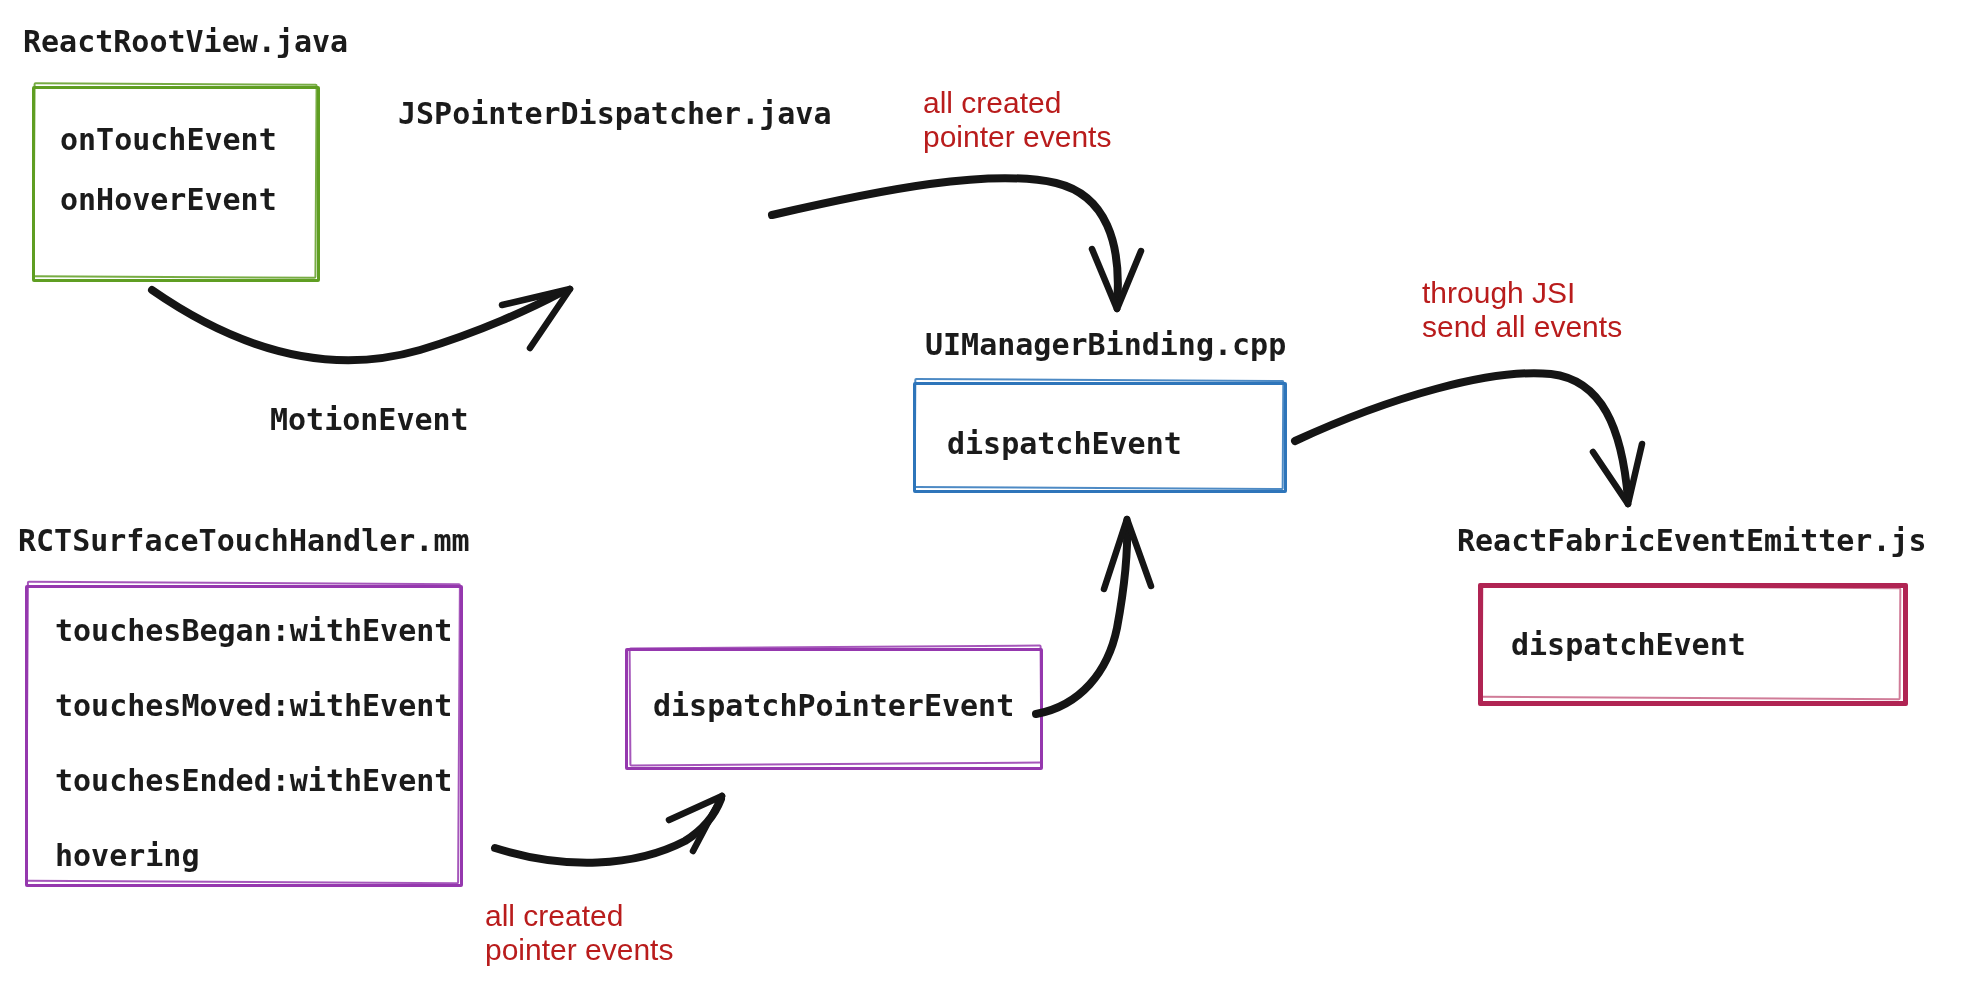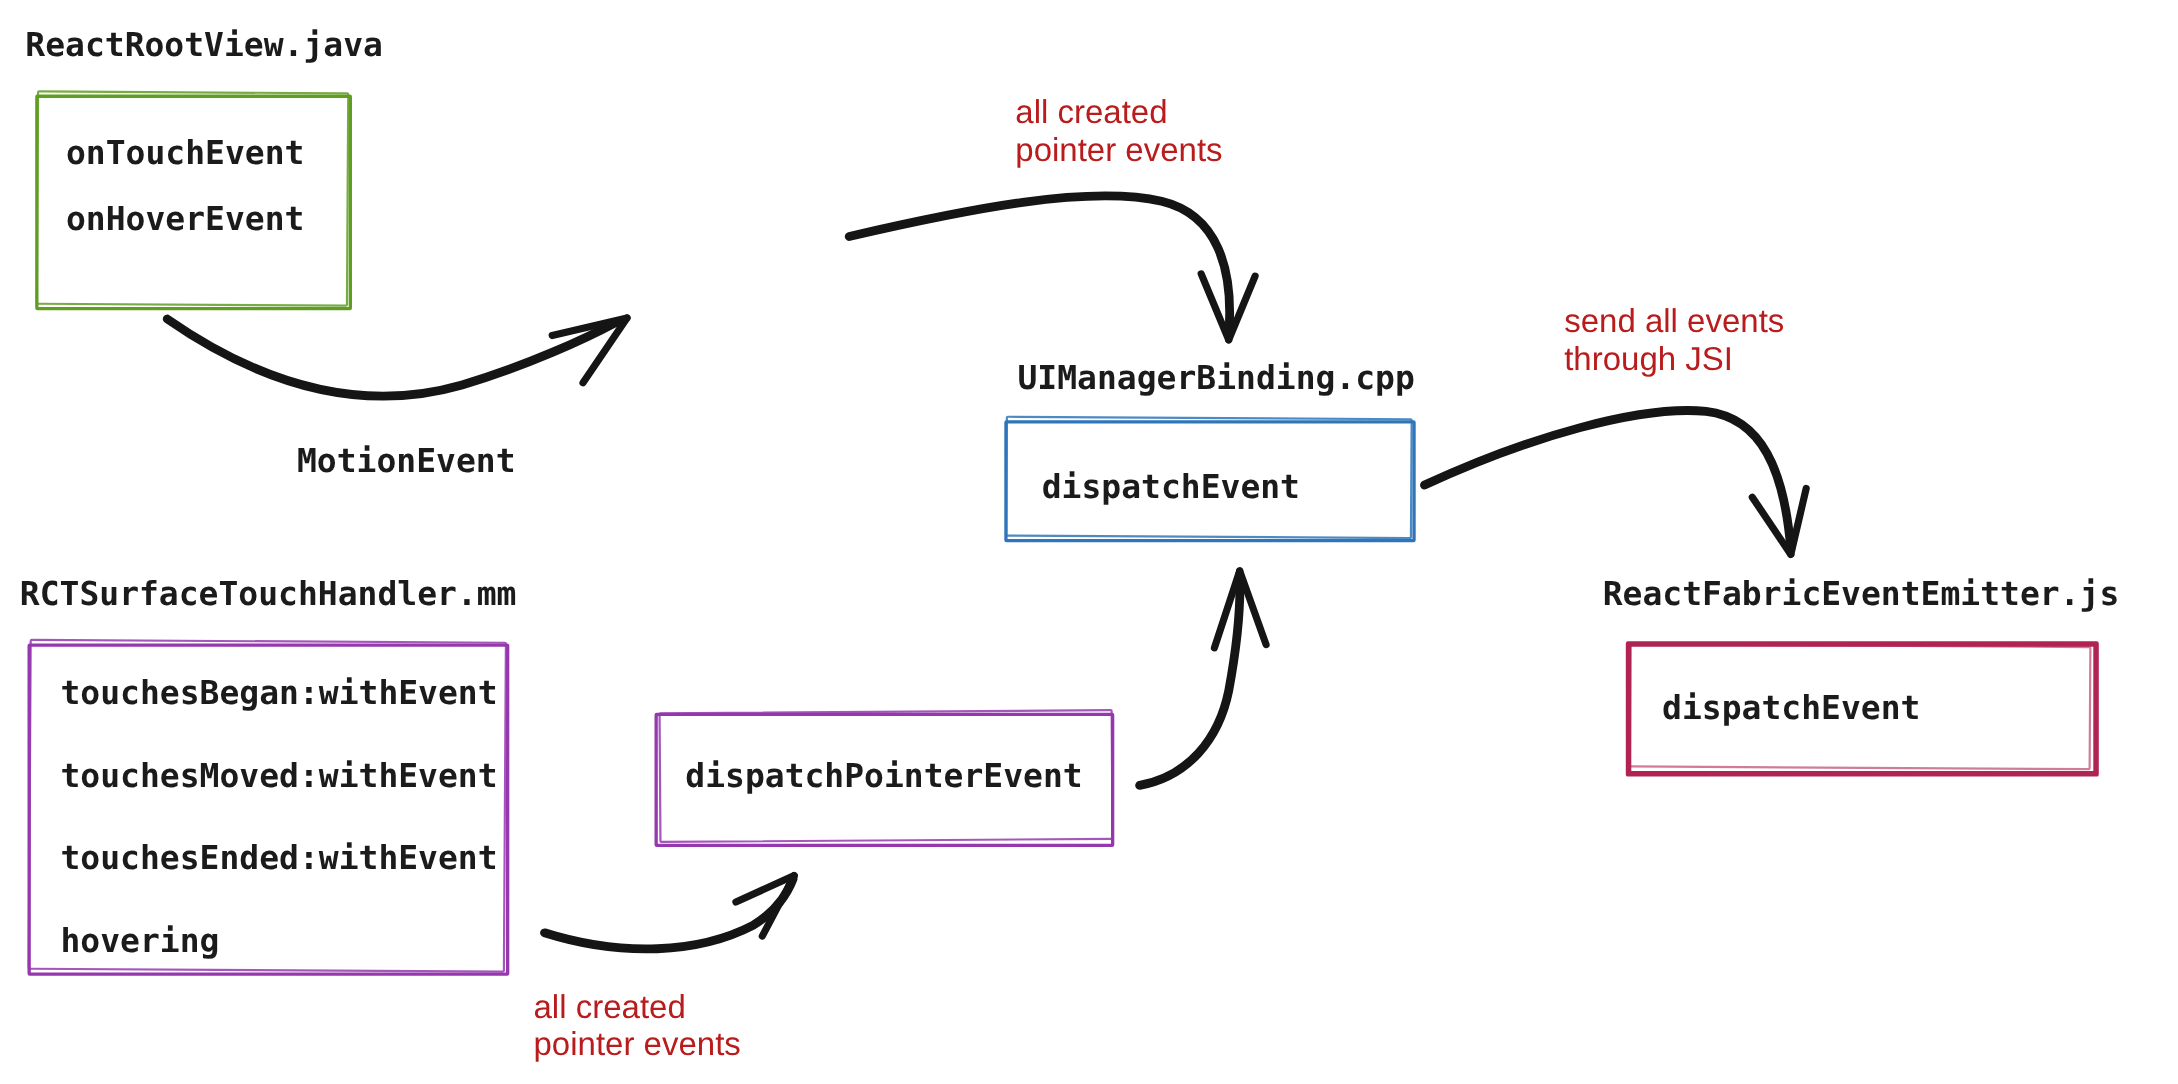--- a/index.html
+++ b/index.html
@@ -51,53 +51,54 @@
 <body>
 
 <div id="canvas">
 
   <div class="node-title mono" style="left:23px;top:26px;">ReactRootView.java</div>
   <div class="box green" style="left:32px;top:86px;width:288px;height:196px;padding:36px 0 0 25px;">
     <div class="box-item mono" style="margin-bottom:30px;">onTouchEvent</div>
     <div class="box-item mono">onHoverEvent</div>
   </div>
 
+  <div class="node-title mono" style="left:398px;top:98px;">JSPointerDispatcher.java</div>
 
   <div class="node-title mono" style="left:925px;top:329px;">UIManagerBinding.cpp</div>
   <div class="box blue" style="left:913px;top:382px;width:374px;height:111px;padding:44px 0 0 31px;">
     <div class="box-item mono">dispatchEvent</div>
   </div>
 
   <div class="node-title mono" style="left:1457px;top:525px;">ReactFabricEventEmitter.js</div>
   <div class="box crimson" style="left:1478px;top:583px;width:430px;height:123px;padding:42px 0 0 28px;">
     <div class="box-item mono">dispatchEvent</div>
   </div>
 
   <div class="node-title mono" style="left:18px;top:525px;">RCTSurfaceTouchHandler.mm</div>
   <div class="box purple" style="left:25px;top:585px;width:438px;height:302px;padding:28px 0 0 27px;">
     <div class="box-item mono" style="margin-bottom:45px;">touchesBegan:withEvent</div>
     <div class="box-item mono" style="margin-bottom:45px;">touchesMoved:withEvent</div>
     <div class="box-item mono" style="margin-bottom:45px;">touchesEnded:withEvent</div>
     <div class="box-item mono">hovering</div>
   </div>
 
-  <div class="box purple tilt" style="left:595px;top:648px;width:418px;height:122px;padding:40px 0 0 25px;">
+  <div class="box purple tilt" style="left:625px;top:648px;width:418px;height:122px;padding:40px 0 0 25px;">
     <div class="box-item mono">dispatchPointerEvent</div>
   </div>
 
   <div class="mono-label mono" style="left:270px;top:381px;">MotionEvent</div>
 
   <div class="edge-label" style="left:923px;top:86px;width:250px;">
     <div>all created</div>
     <div>pointer events</div>
   </div>
 
   <div class="edge-label" style="left:1422px;top:276px;width:250px;">
+    <div>through JSI</div>
     <div>send all events</div>
-    <div>through JSI</div>
   </div>
 
   <div class="edge-label" style="left:485px;top:899px;width:250px;">
     <div>all created</div>
     <div>pointer events</div>
   </div>
 
   <svg id="arrows" viewBox="0 0 1980 985" aria-hidden="true">
     <g>
       <path class="shaft" d="M 152 290 C 250 358, 340 373, 420 350 C 480 332, 532 308, 560 293"></path>

